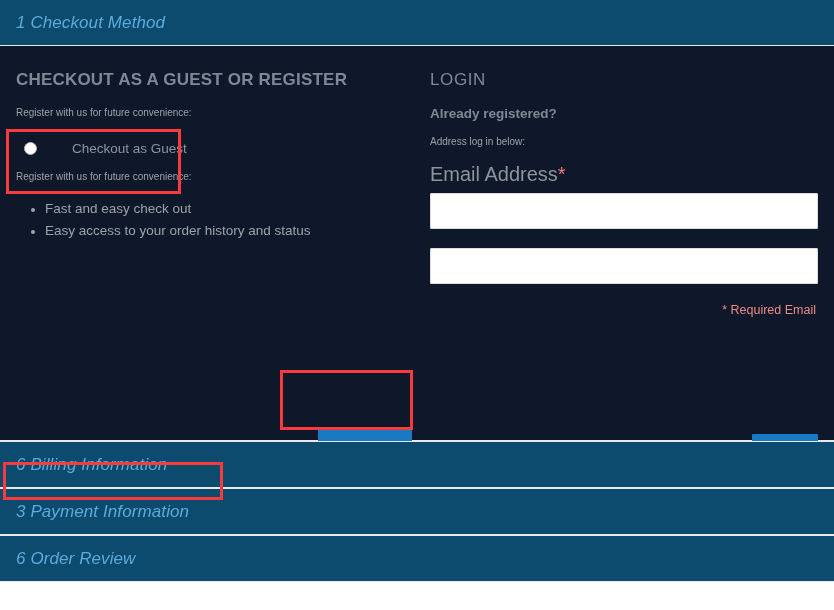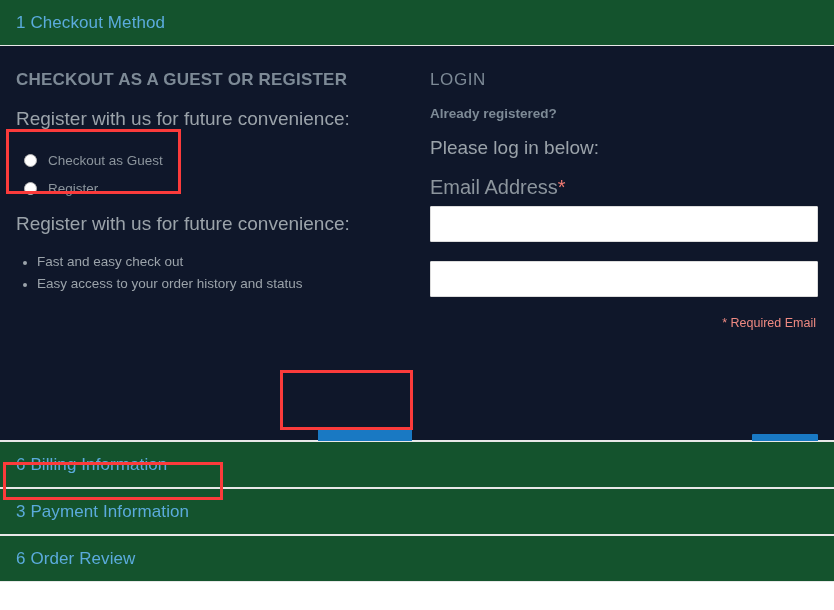--- a/index.html
+++ b/index.html
@@ -9,28 +9,29 @@
     background:#ffffff;
     font-family:"Liberation Sans", sans-serif;
     font-size:14px;
     color:#9ba3aa;
     overflow:hidden;
     position:relative;
   }
 
   
   .acc-head {
-    background:#14532d;
+    background:#0c4a6e;
     border-top:1px solid #e8e8e8;
     border-bottom:1px solid #e8e8e8;
     height:47px;
     display:flex;
     align-items:center;
     padding-left:16px;
     position:relative;
+    font-style:italic;
   }
   .acc-head .acc-title {
     color:#5babdc;
     font-size:17px;
     font-weight:400;
     letter-spacing:.1px;
     white-space:nowrap;
   }
   .acc-head.first { border-top:none; height:46px; }
 
@@ -49,42 +50,43 @@
   h2.sec-title {
     margin:0 0 16px 0;
     font-size:17px;
     font-weight:600;
     color:#7d8a96;
     letter-spacing:.2px;
     text-transform:uppercase;
   }
   h2.sec-title.login { font-weight:400; letter-spacing:.6px; }
 
-  p.note { margin:0 0 14px 0; font-size:19px; color:#9ba3aa; line-height:1.4; }
+  p.note { margin:0 0 14px 0; font-size:10px; color:#9ba3aa; line-height:1.4; }
   p.strong { margin:16px 0 14px 0; font-size:13.5px; color:#7d8a96; font-weight:700; }
 
   
   .radio-list { margin:0 0 8px 0; padding:0; }
   .radio-row {
     display:flex; align-items:center;
     height:28px;
     padding-left:8px;
+    gap:24px;
   }
   .radio-dot {
     width:13px; height:13px;
     border:1px solid #b6b6b6;
     border-radius:50%;
     background:#fff;
     margin-right:11px;
     flex:none;
   }
   .radio-label { font-size:13.5px; color:#8c959d; }
 
   
-  ul.benefits { margin:0; padding:0 0 0 21px; list-style:disc; }
+  ul.benefits { margin:8px; padding:0 0 0 21px; list-style:disc; }
   ul.benefits li {
     font-size:13.5px; color:#9ba3aa;
     line-height:1.62;
   }
   ul.benefits li::marker { color:#9ba3aa; font-size:12px; }
 
   
   .field-label {
     font-size:20px; color:#8c959d;
     margin:0 0 7px 0; display:block;
@@ -166,41 +168,37 @@
     <div class="col-left">
       <h2 class="sec-title">CHECKOUT AS A GUEST OR REGISTER</h2>
 
       <p class="note">Register with us for future convenience:</p>
 
       <div class="radio-list">
         <label class="radio-row">
           <span class="radio-dot"></span>
           <span class="radio-label">Checkout as Guest</span>
         </label>
-        <label class="radio-row">
-          <span class="radio-dot"></span>
-          <span class="radio-label">Register</span>
-        </label>
       </div>
 
 
       <p class="note">Register with us for future convenience:</p>
 
       <ul class="benefits">
         <li>Fast and easy check out</li>
         <li>Easy access to your order history and status</li>
       </ul>
     </div>
 
     <div class="col-right">
       <h2 class="sec-title login">LOGIN</h2>
 
       <p class="strong">Already registered?</p>
 
-      <p class="note">Please log in below:</p>
+      <p class="note">Address log in below:</p>
 
       <label class="field-label">
         <span>Email Address</span><span class="req">*</span>
       </label>
       <input class="txt-input" type="text" value="" style="">
 
       <input class="txt-input" type="password" value="" style="">
 
       <div class="req-fields">* Required Email</div>
     </div>

